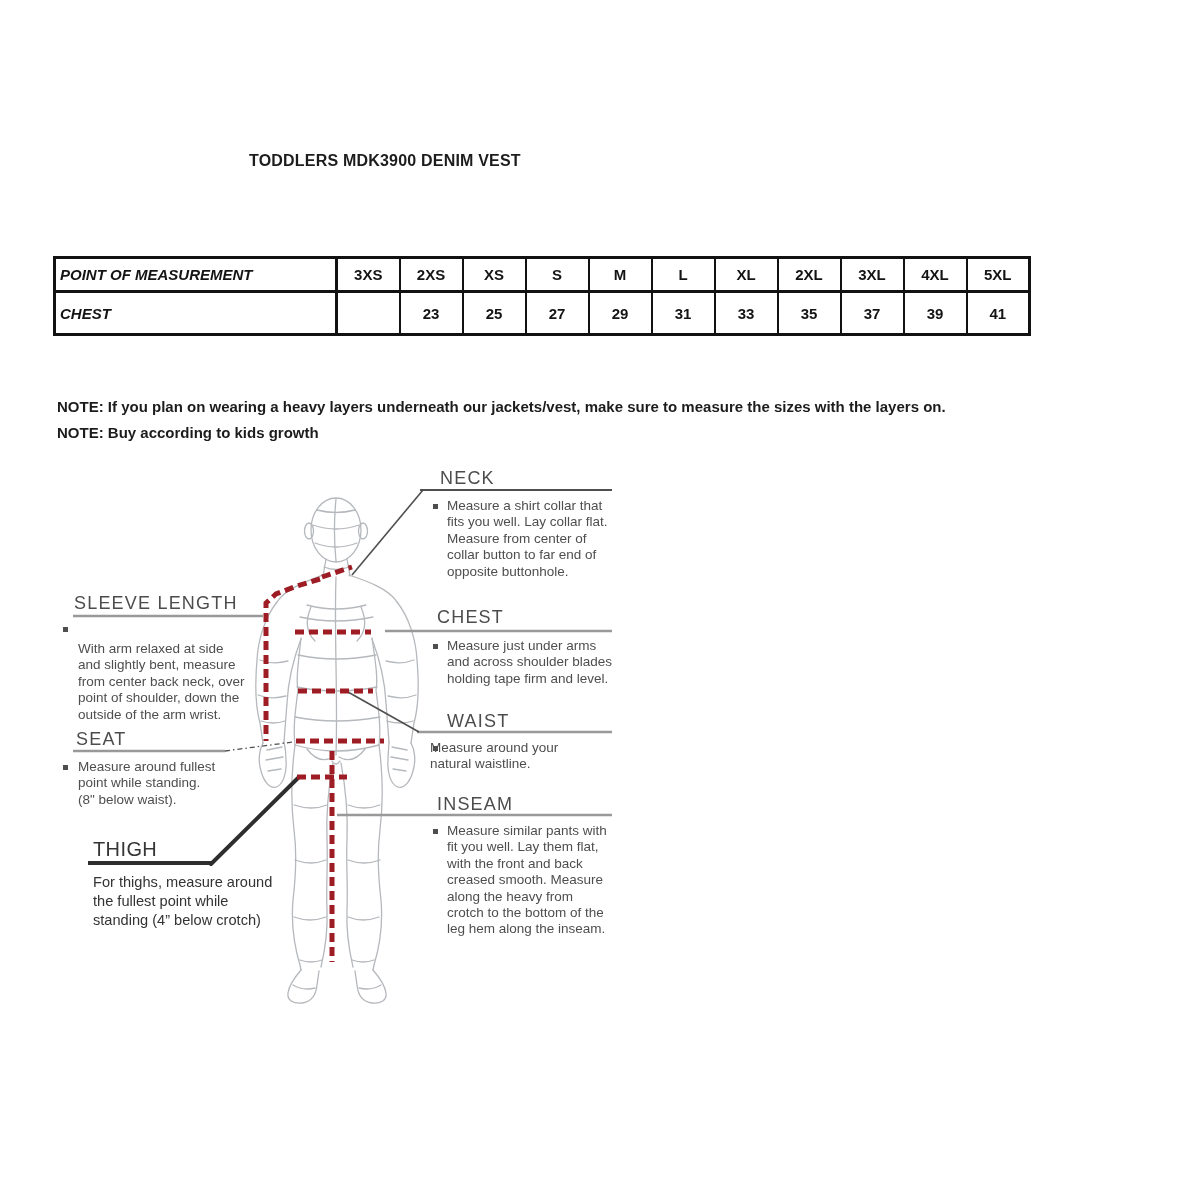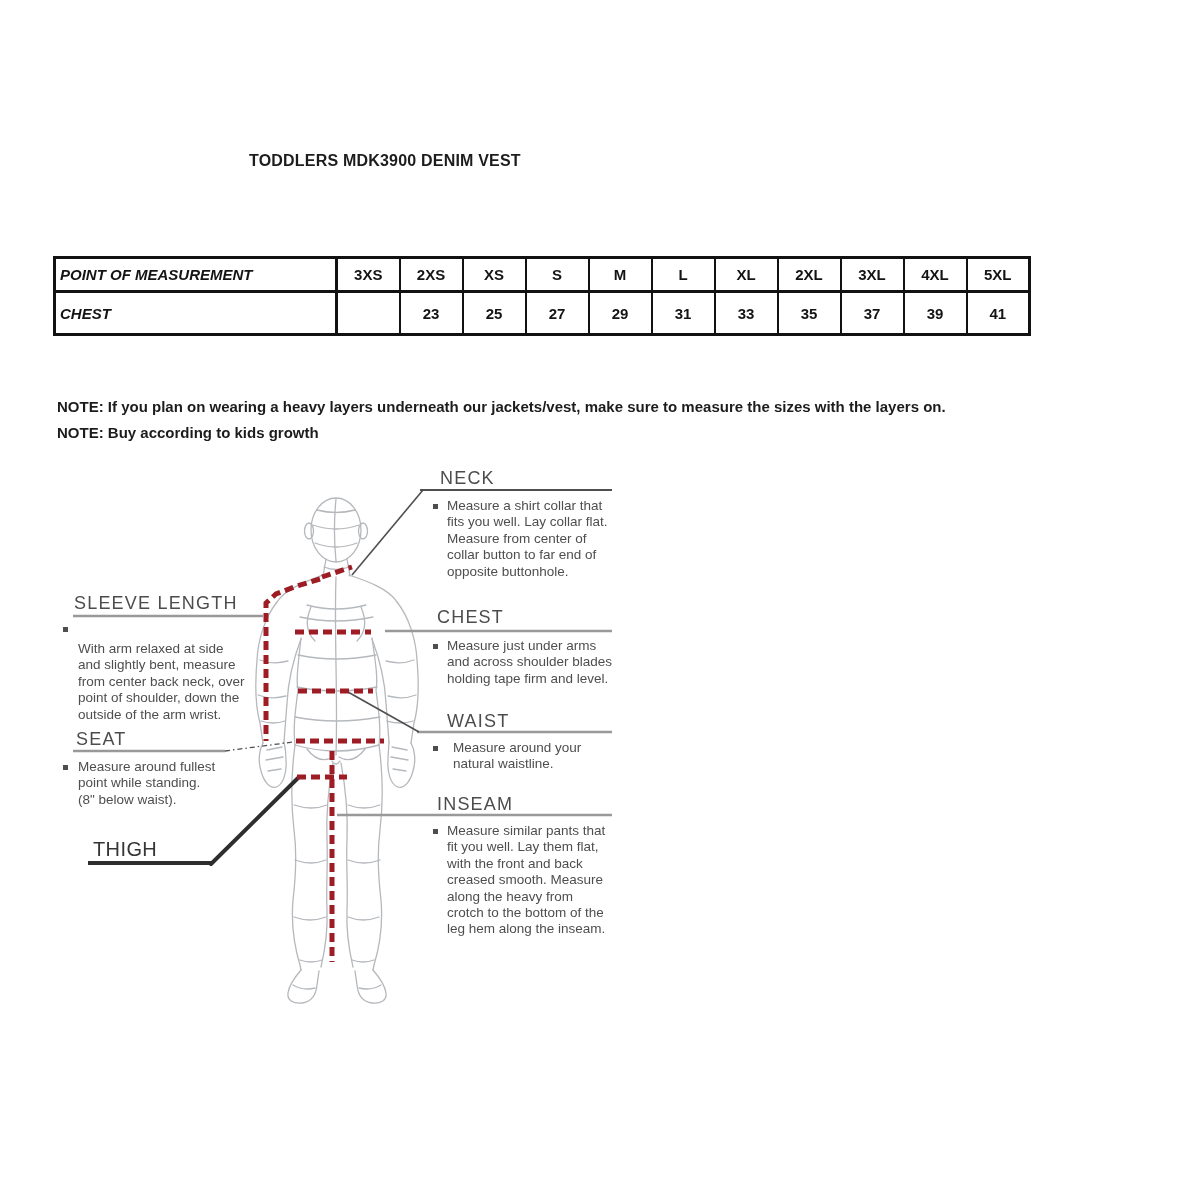--- a/index.html
+++ b/index.html
@@ -197,20 +197,25 @@
 
   <div class="dhead" style="left:21px;top:274px;">SEAT</div>
   <div class="bullet" style="left:8px;top:310px;"></div>
   <div class="dtext" style="left:23px;top:304px;">
     <div>Measure around fullest</div>
     <div>point while standing.</div>
     <div>(8" below waist).</div>
   </div>
 
   <div class="dhead thigh" style="left:38px;top:383px;">THIGH</div>
+  <div class="dtext thigh" style="left:38px;top:418px;">
+    <div>For thighs, measure around</div>
+    <div>the fullest point while</div>
+    <div>standing (4” below crotch)</div>
+  </div>
 
   <div class="dhead" style="left:385px;top:13px;">NECK</div>
   <div class="bullet" style="left:378px;top:49px;"></div>
   <div class="dtext" style="left:392px;top:43px;">
     <div>Measure a shirt collar that</div>
     <div>fits you well. Lay collar flat.</div>
     <div>Measure from center of</div>
     <div>collar button to far end of</div>
     <div>opposite buttonhole.</div>
   </div>
@@ -218,29 +223,29 @@
   <div class="dhead" style="left:382px;top:152px;">CHEST</div>
   <div class="bullet" style="left:378px;top:189px;"></div>
   <div class="dtext" style="left:392px;top:183px;">
     <div>Measure just under arms</div>
     <div>and across shoulder blades</div>
     <div>holding tape firm and level.</div>
   </div>
 
   <div class="dhead" style="left:392px;top:256px;">WAIST</div>
   <div class="bullet" style="left:378px;top:291px;"></div>
-  <div class="dtext" style="left:398px;top:285px;">
+  <div class="dtext" style="left:375px;top:285px;">
     <div>Measure around your</div>
     <div>natural waistline.</div>
   </div>
 
   <div class="dhead" style="left:382px;top:339px;">INSEAM</div>
   <div class="bullet" style="left:378px;top:374px;"></div>
   <div class="dtext" style="left:392px;top:368px;">
-    <div>Measure similar pants that</div>
+    <div>Measure similar pants with</div>
     <div>fit you well. Lay them flat,</div>
     <div>with the front and back</div>
     <div>creased smooth. Measure</div>
     <div>along the heavy from</div>
     <div>crotch to the bottom of the</div>
     <div>leg hem along the inseam.</div>
   </div>
 
 </div>
 

